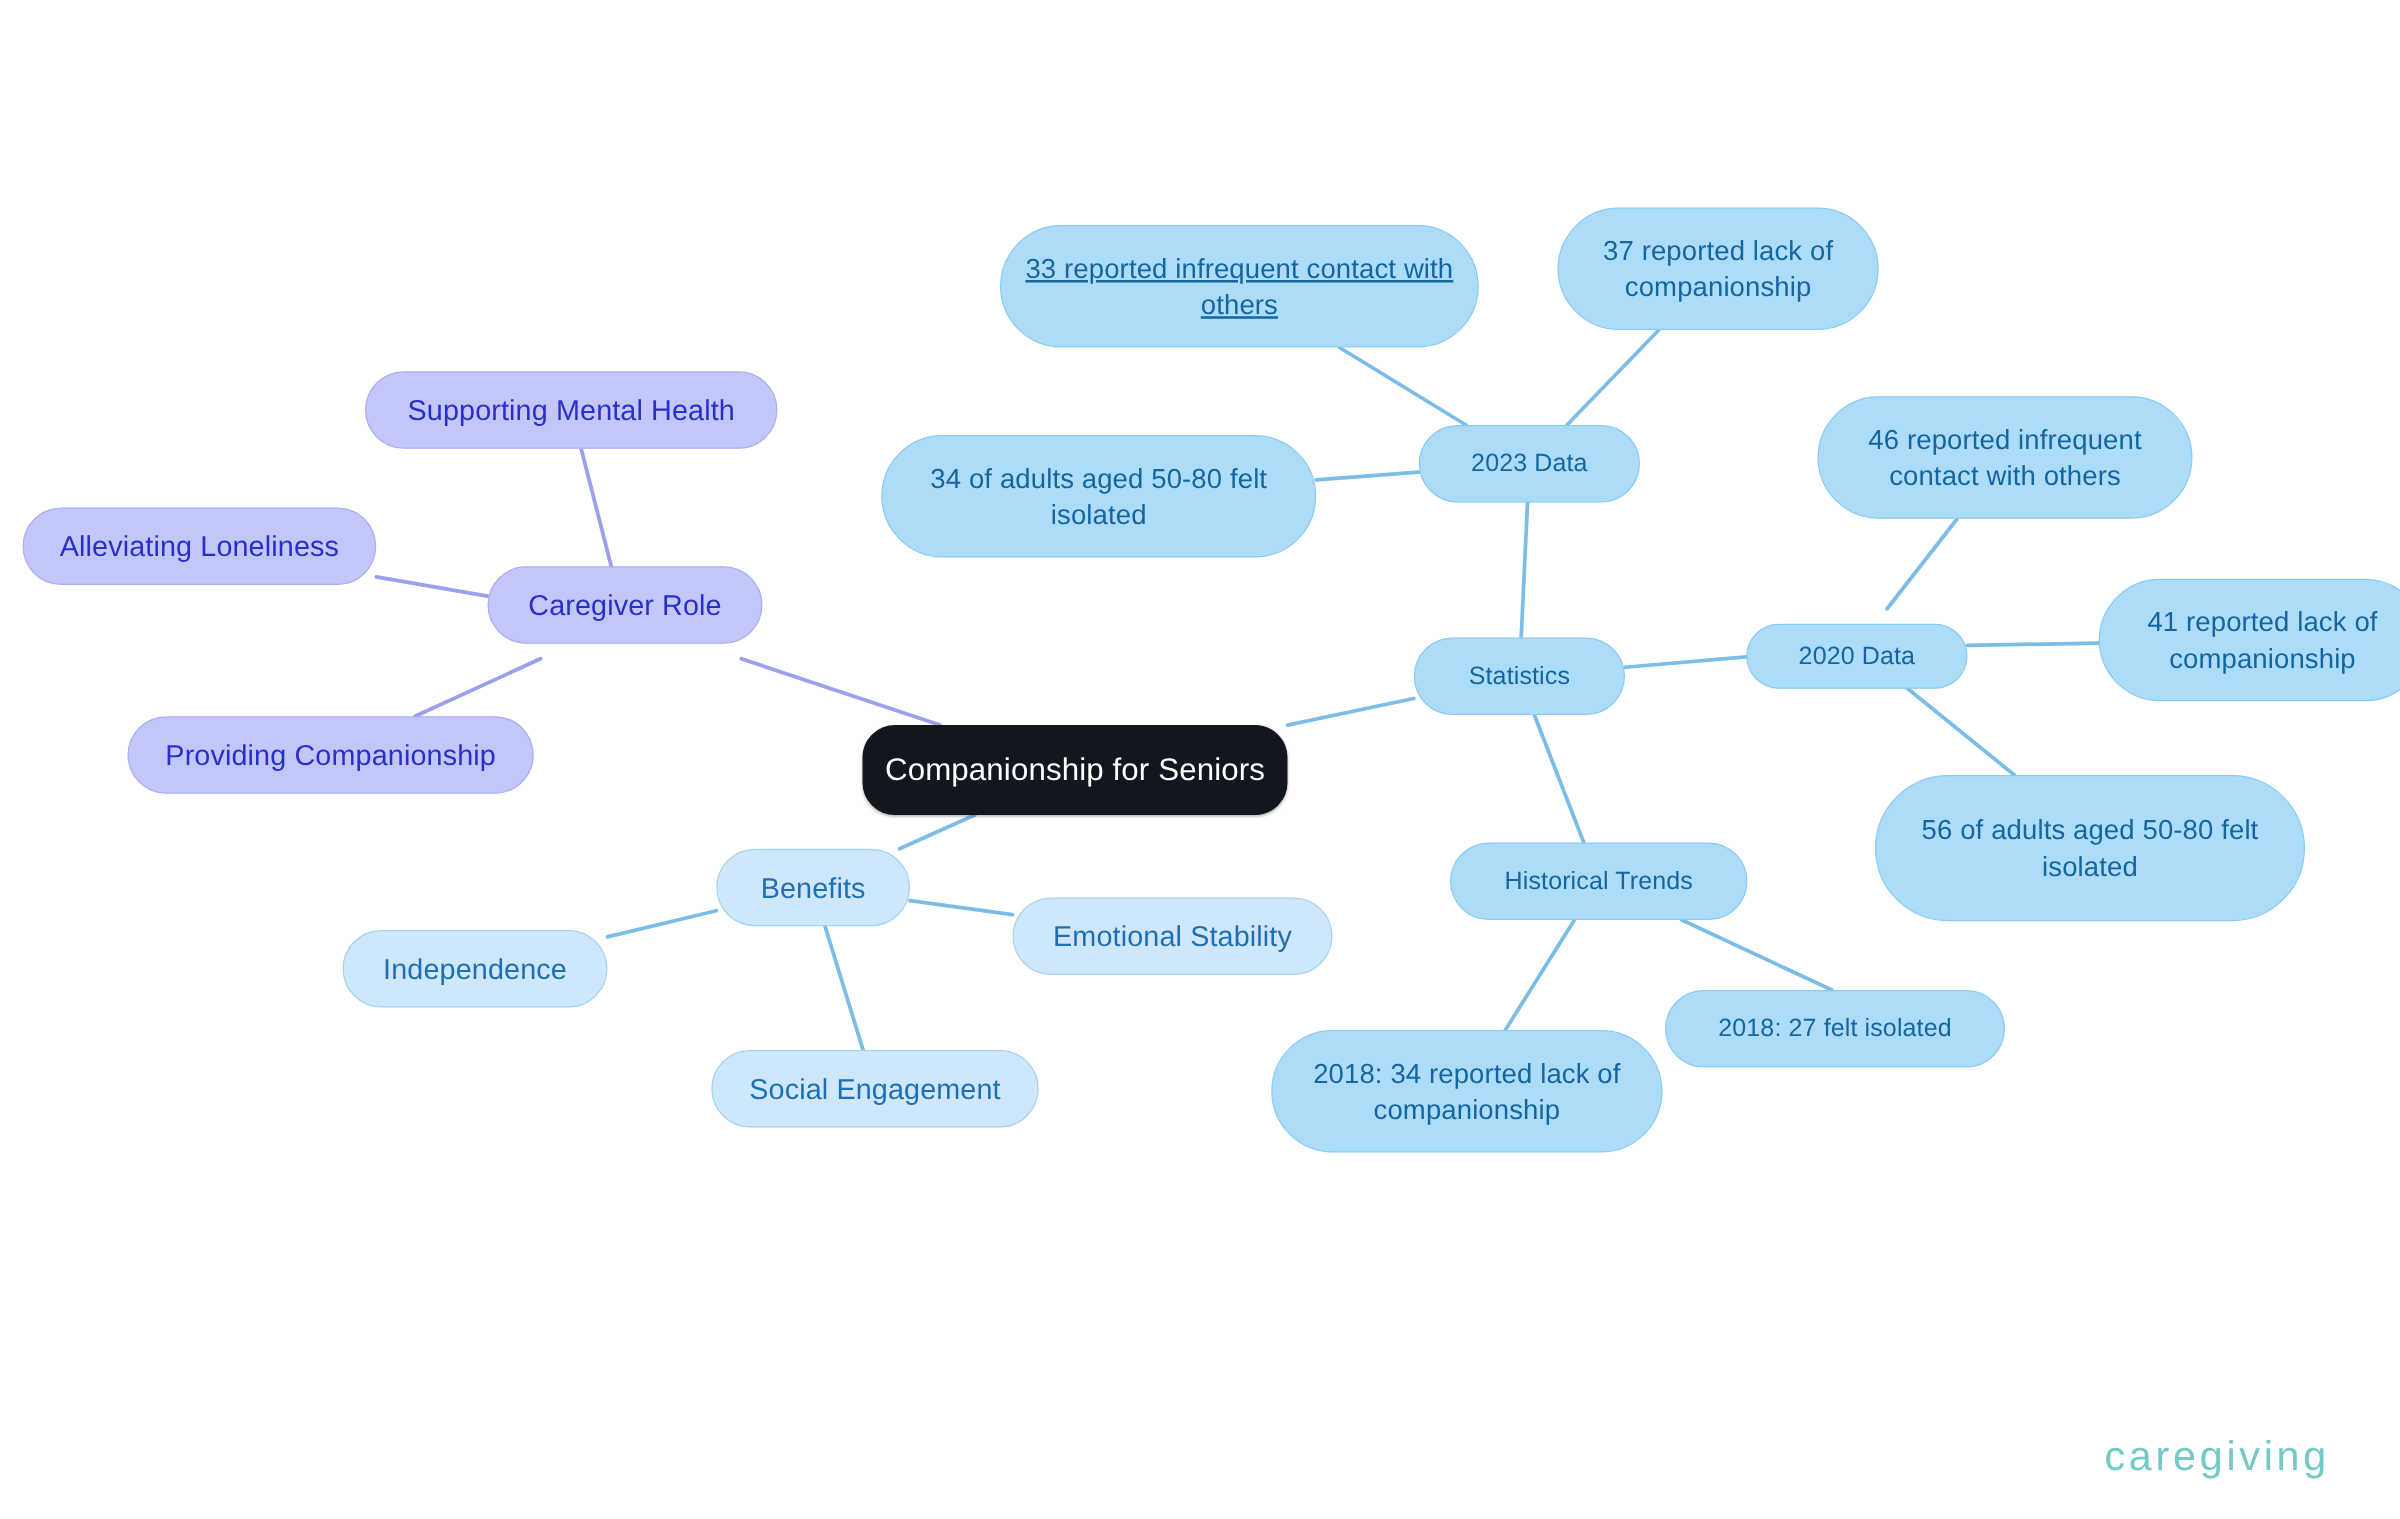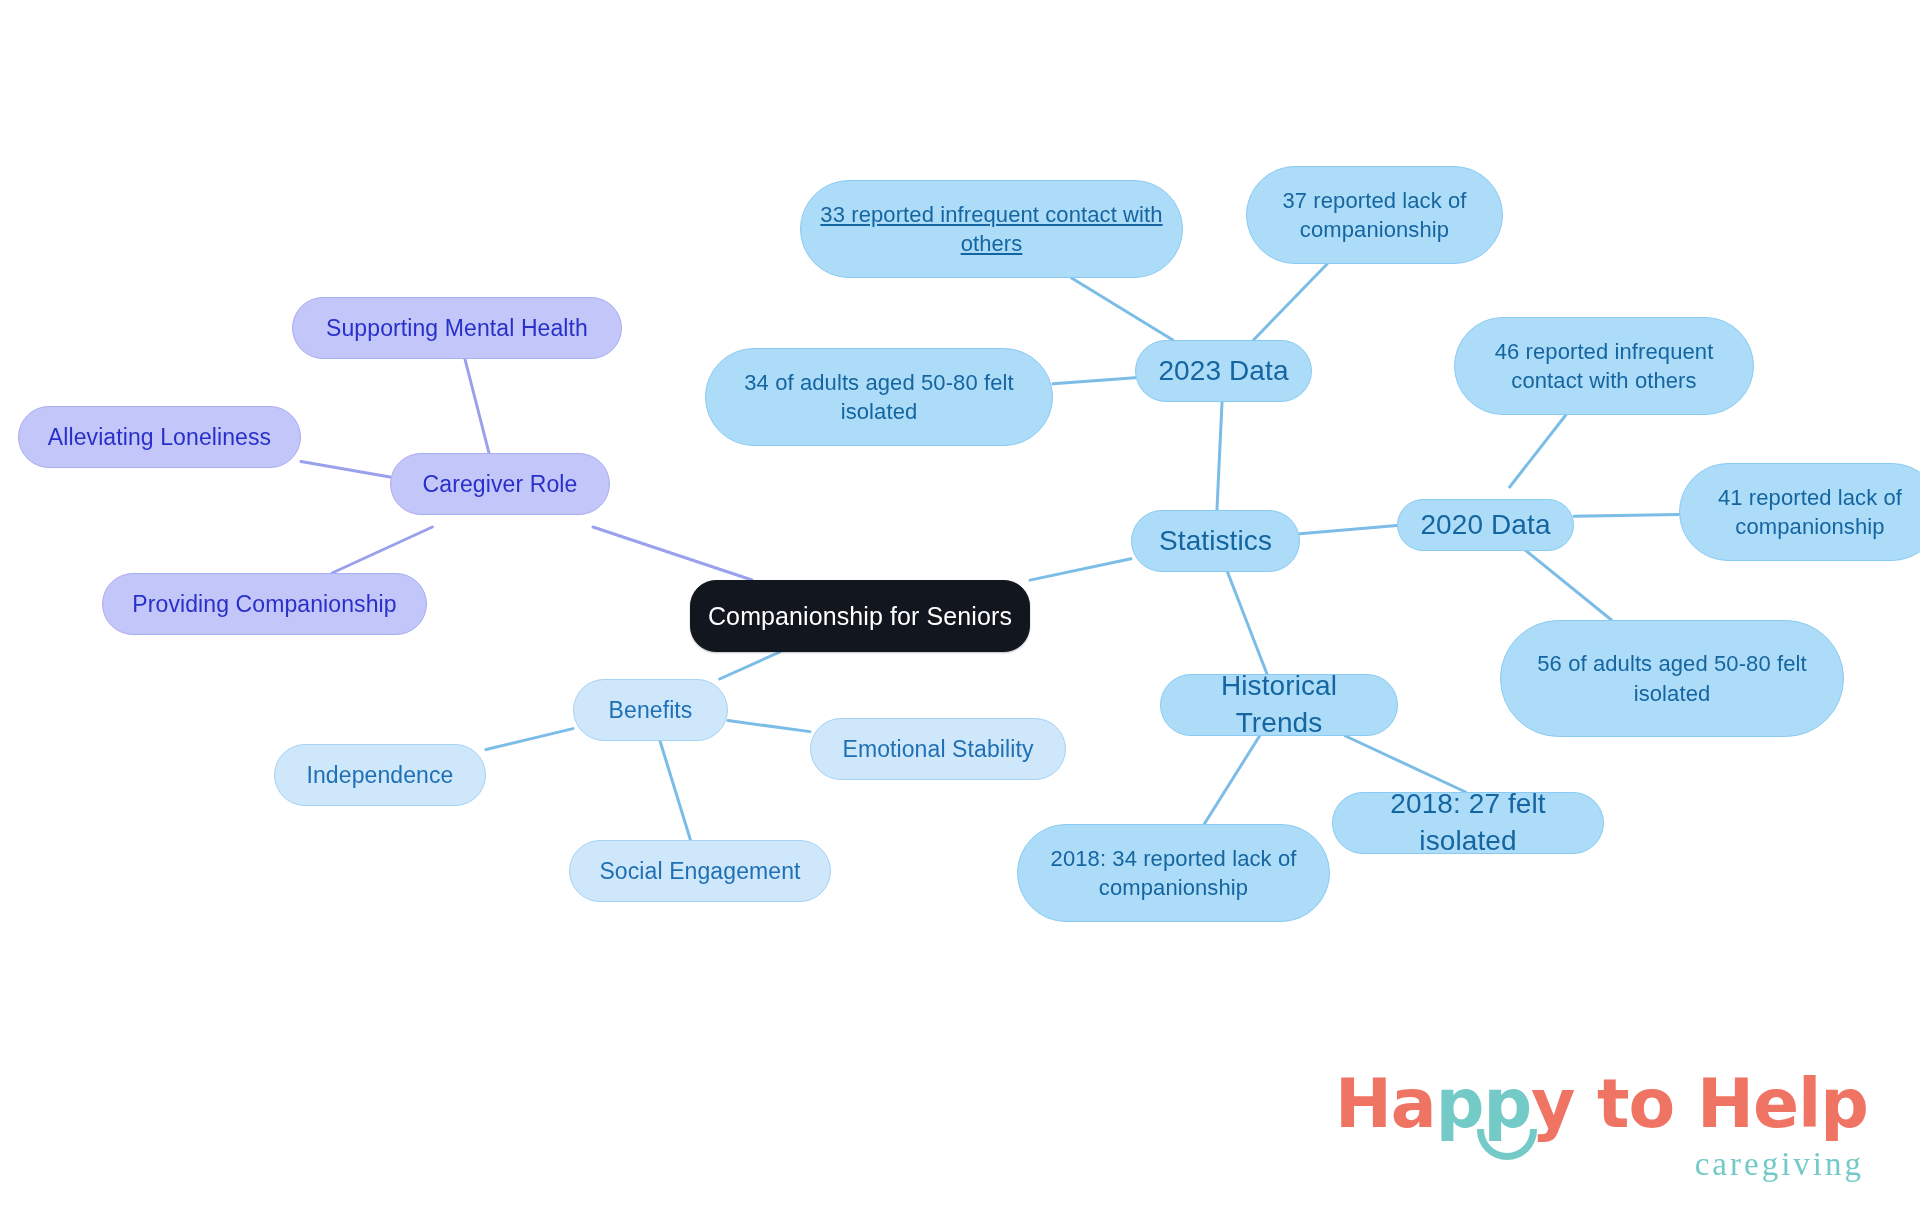--- a/index.html
+++ b/index.html
@@ -51,21 +51,21 @@
   .node-purple {
     background: #c3c6f8;
     border-color: #a9adf2;
     color: #2930c9;
     font-size: 23px;
   }
   .node-blue-mid {
     background: #addcf8;
     border-color: #89cbf2;
     color: #1565a0;
-    font-size: 28px;
+    font-size: 20px;
   }
   .node-blue-light {
     background: #cfe7fb;
     border-color: #a6d2f3;
     color: #1f6fb5;
     font-size: 23px;
   }
   .node-blue-mid.small-text,
   .node-blue-light.small-text {
     font-size: 22px;
@@ -93,21 +93,21 @@
     position: absolute;
     left: 142px;
     bottom: -22px;
     width: 46px;
     height: 24px;
     border: 7px solid #73cac7;
     border-top: none;
     border-radius: 0 0 46px 46px;
   }
   #logo .logo-sub {
-    font-family: Liberation Serif, serif;
+    font-family: Liberation Sans, sans-serif;
     font-size: 33px;
     color: #73cac7;
     letter-spacing: 3px;
     margin-top: 10px;
     margin-right: 4px;
     line-height: 1;
   }
 </style>
 </head>
 <body>
@@ -197,20 +197,16 @@
       </div>
       <div class="node node-blue-light" style="left: 274px; top: 744px; width: 212px; height: 62px;">
         <span>Independence</span>
       </div>
       <div class="node node-blue-light" style="left: 569px; top: 840px; width: 262px; height: 62px;">
         <span>Social Engagement</span>
       </div>
     </div>
 
   <div id="logo">
-    <div class="logo-main">
-      <span class="coral">Ha</span><span class="teal">pp</span><span class="coral">y to Hel</span><span class="coral">p</span>
-      <span class="smile"></span>
-    </div>
     <div class="logo-sub">caregiving</div>
   </div>
 
 </div>
 
 </body></html>

